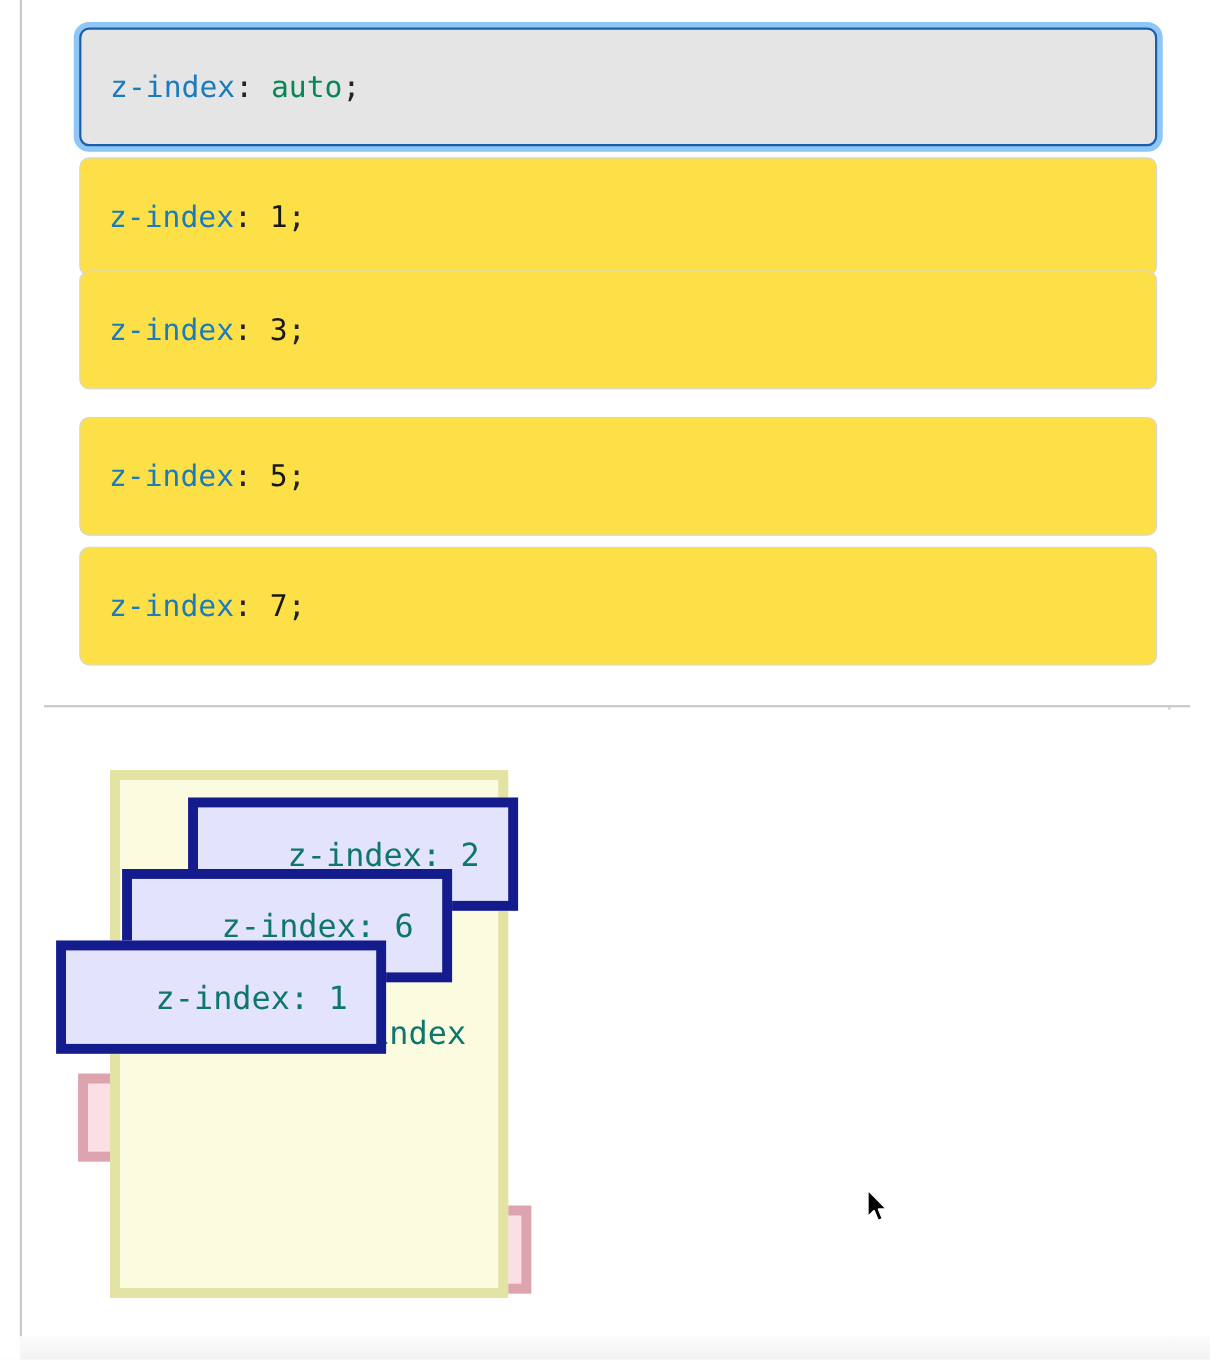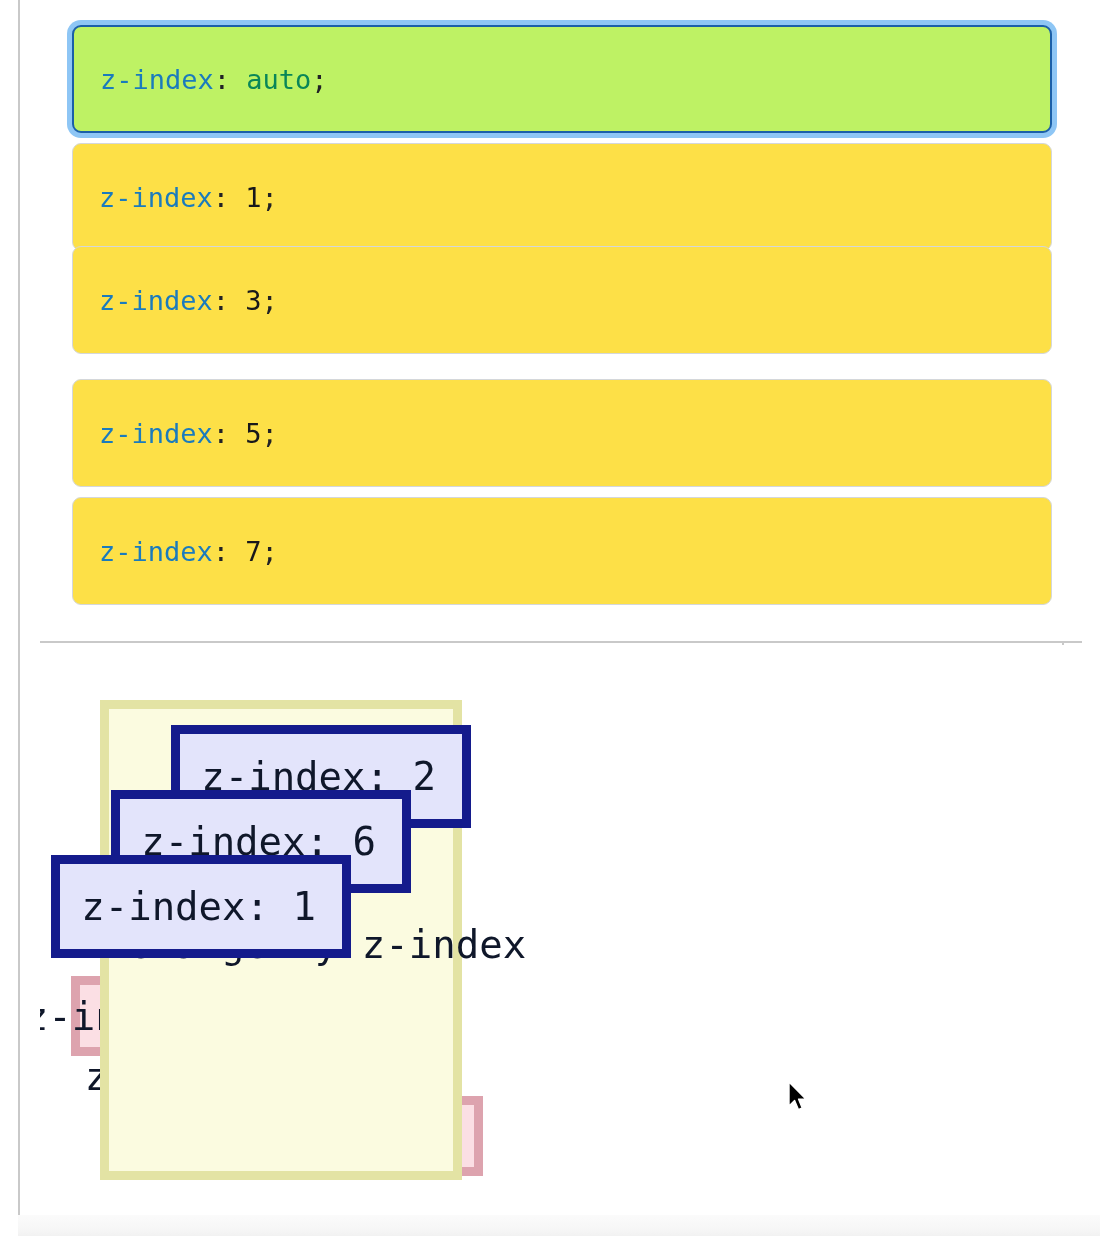--- a/index.html
+++ b/index.html
@@ -67,21 +67,21 @@
     box-sizing: border-box;
     background: #fde047;
     border: 1px solid #d4d7da;
     border-radius: 9px;
     display: flex;
     align-items: center;
     padding-left: 26px;
     cursor: pointer;
   }
   .option.selected {
-    background: #bef264;
+    background: #e5e5e5;
     border: 2px solid #1b5fa8;
     box-shadow: 0 0 0 5px #8ec6f5;
   }
 
   .code {
     font-family: "DejaVu Sans Mono", "Liberation Mono", monospace;
     font-size: 27px;
     letter-spacing: 0px;
     white-space: pre;
     line-height: 1;
@@ -99,22 +99,22 @@
     width: 1042px;
     height: 570px;
     background: #ffffff;
     overflow: hidden;
   }
 
   .stack-box {
     position: absolute;
     box-sizing: border-box;
     font-family: "DejaVu Sans Mono", "Liberation Mono", monospace;
-    font-size: 39px;
-    color: #0f172a;
+    font-size: 29px;
+    color: #0f766e;
     white-space: pre;
     display: flex;
     align-items: center;
   }
 
   
   .box-yellow {
     background: #fbfbe0;
     border: 9px solid #e3e3a4;
     padding-left: 18px;

